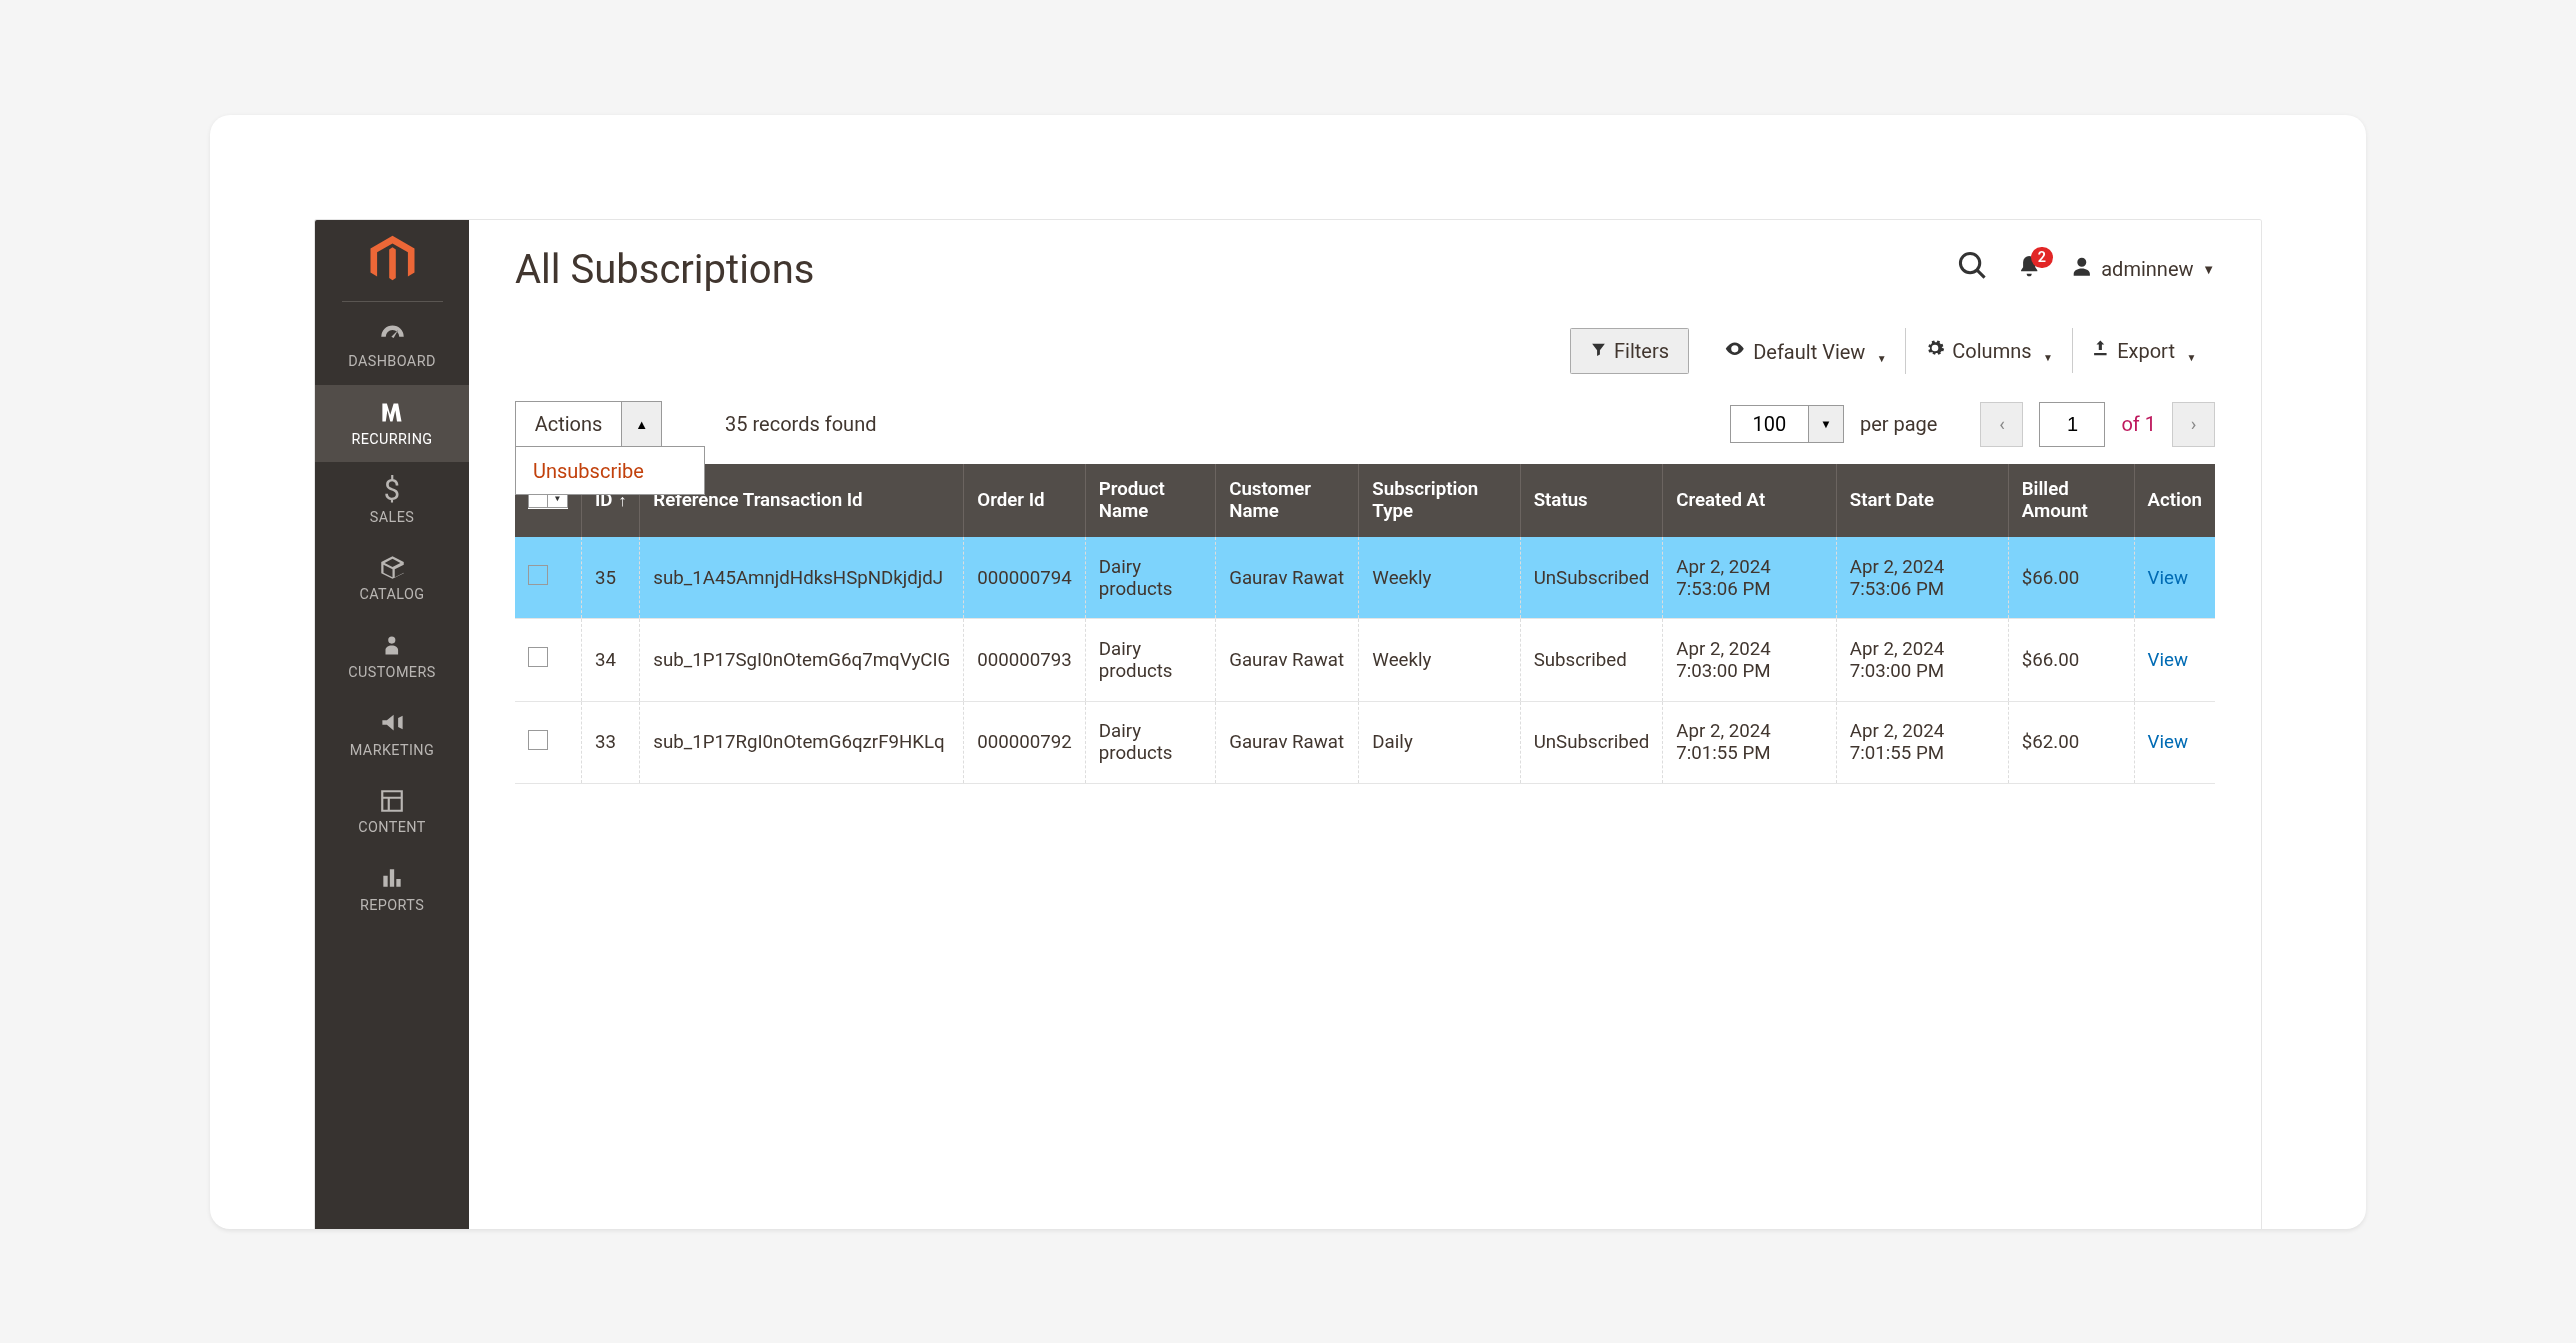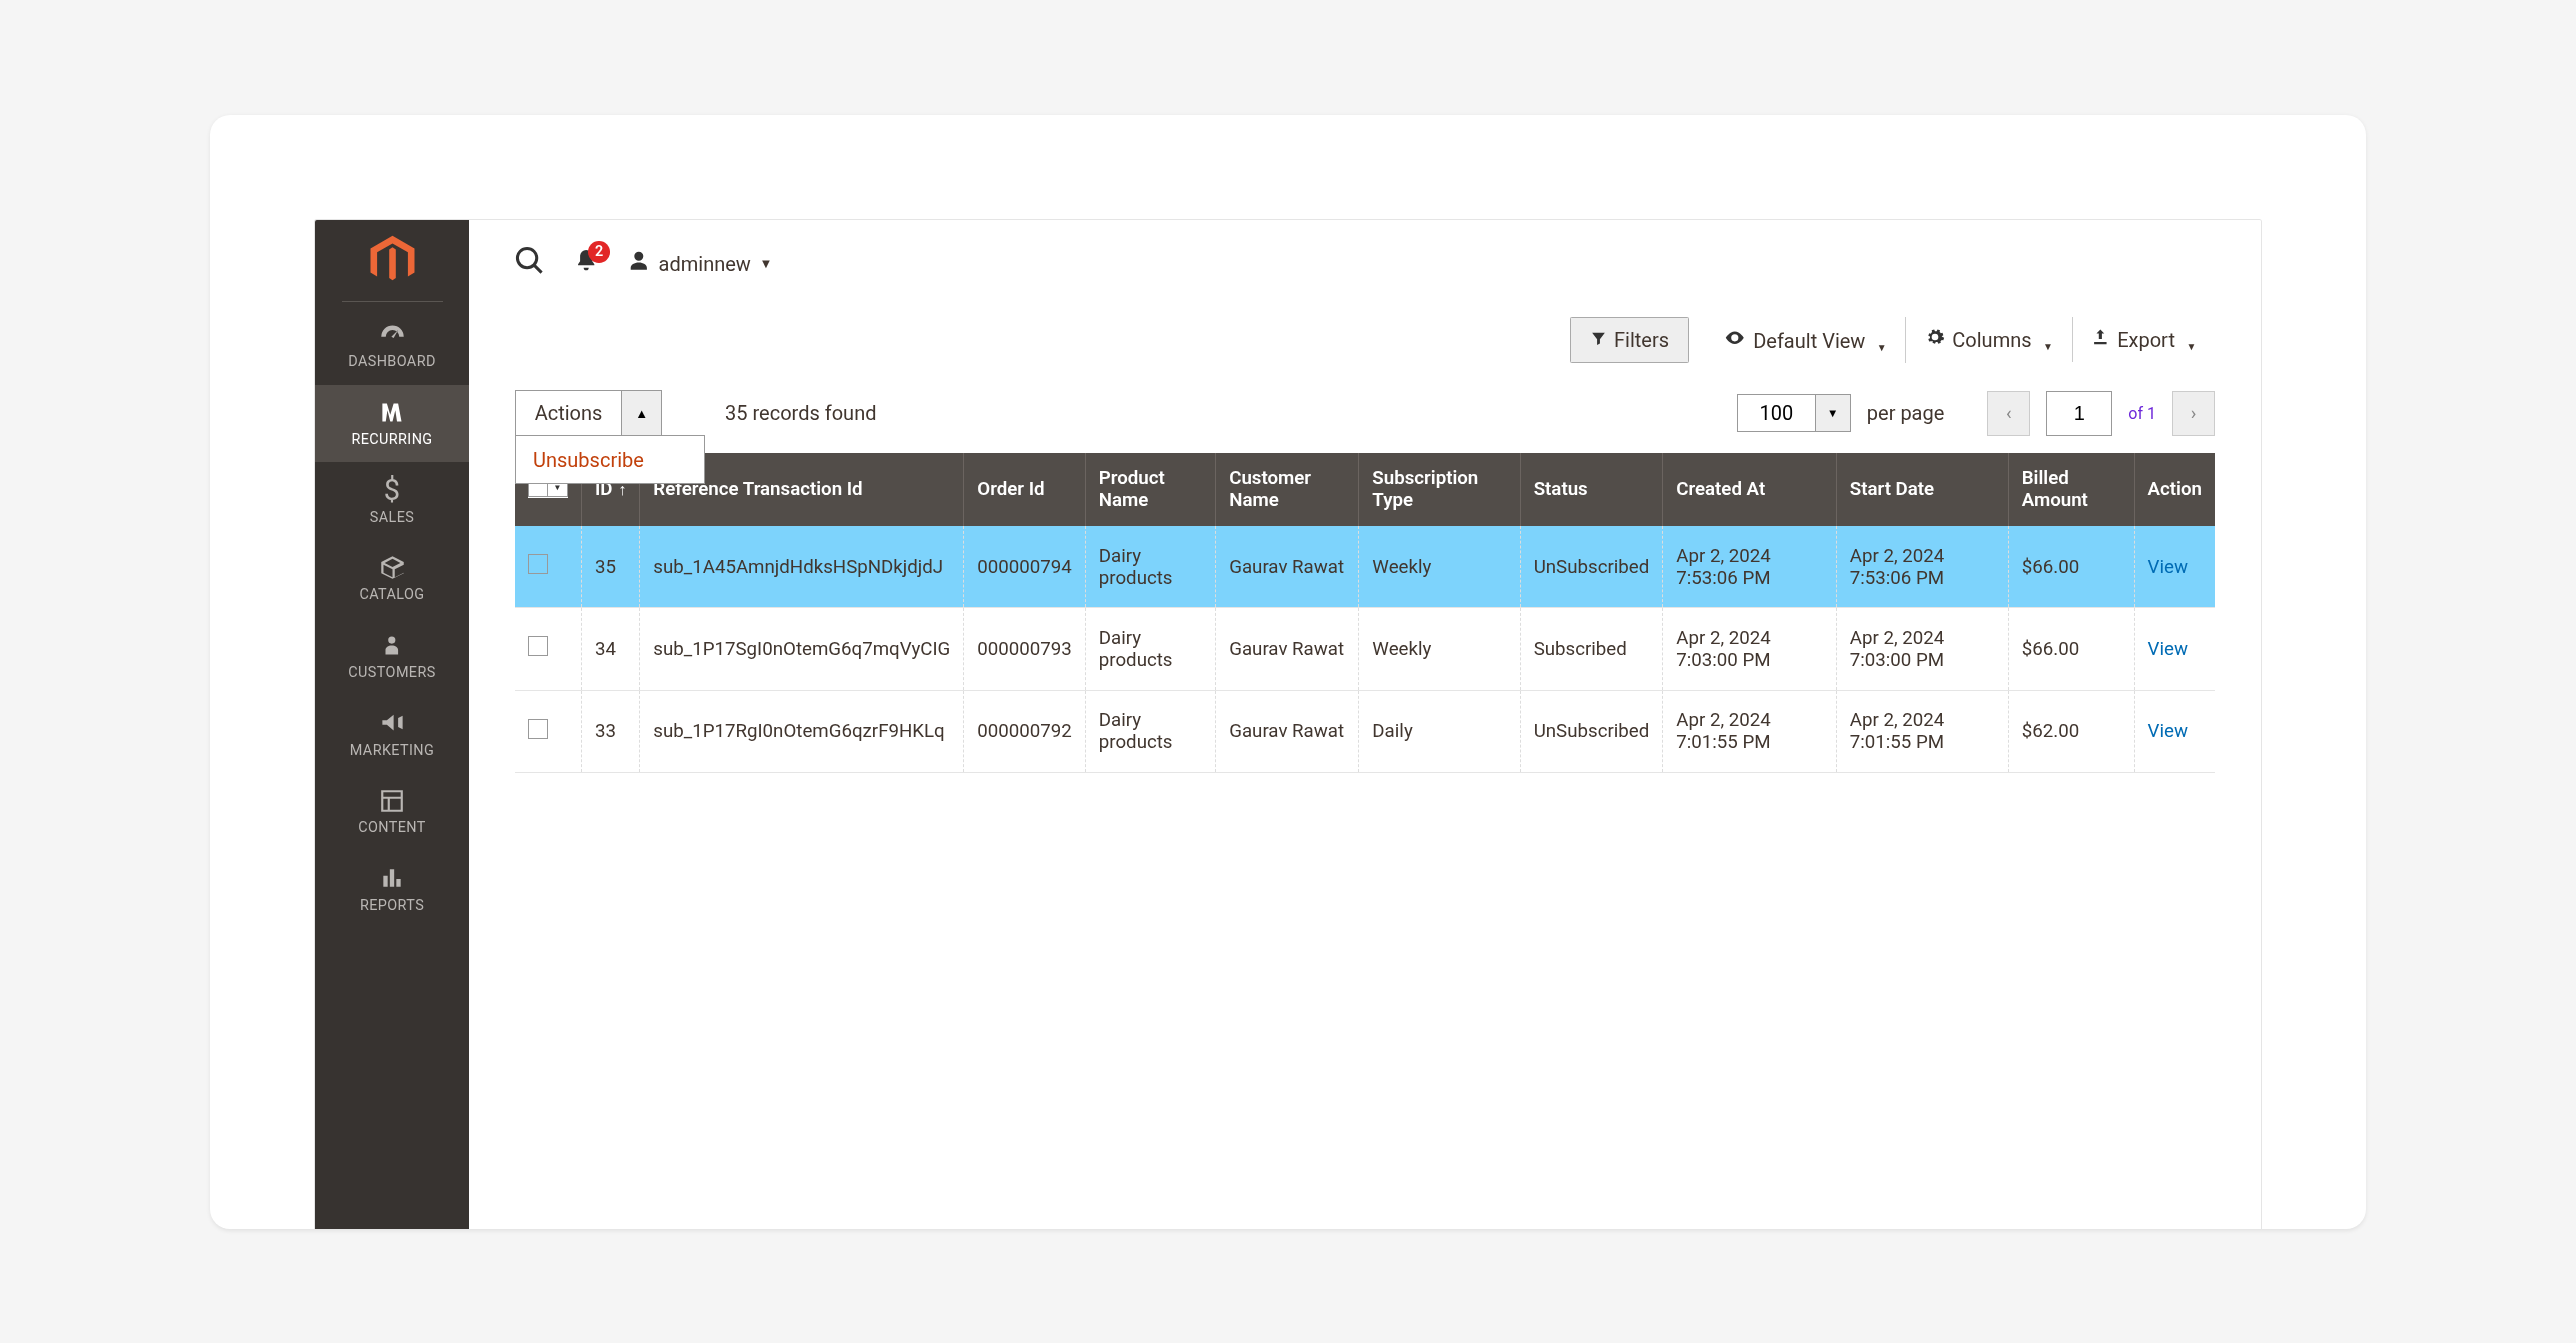--- a/index.html
+++ b/index.html
@@ -240,21 +240,21 @@
   cursor: pointer;
   color: #888;
 }
 .page-input {
   width: 66px;
   height: 45px;
   border: 0.7px solid #999;
   text-align: center;
   font-size: 20px;
 }
-.of-pages { font-size: 16px; color: #6d28d9; }
+.of-pages { font-size: 20px; color: #be185d; }
 
 .grid {
   margin-top: 17px;
   width: 100%;
   border-collapse: collapse;
 }
 .grid thead th {
   background: #524d49;
   color: #fff;
   font-weight: 600;
@@ -393,20 +393,21 @@
               <path fill="#b9b6b3" d="M4 20V10h4v10zm6 0V4h4v16zm6 0v-7h4v7z"></path>
             </svg>
         </span>
         <span class="label">REPORTS</span>
       </div>
     </div>
 
     <div class="main">
 
       <div class="header-row">
+        <h1 class="page-title">All Subscriptions</h1>
         <div class="header-right">
           <span class="search-icn">
             <svg width="29" height="29" viewBox="0 0 24 24">
                 <path fill="none" stroke="#333" stroke-width="2.5" d="M10 2a8 8 0 1 1 0 16 8 8 0 0 1 0-16zm6 14l6 6"></path>
               </svg>
           </span>
           <span class="bell-wrap">
             <span class="bell-icn">
               <svg width="24.4" height="24.4" viewBox="0 0 24 24">
                   <path fill="#333" d="M12 2a6 6 0 0 0-6 6v5l-2 3v1h16v-1l-2-3V8a6 6 0 0 0-6-6zm0 20a2.5 2.5 0 0 0 2.5-2.5h-5A2.5 2.5 0 0 0 12 22z"></path>

